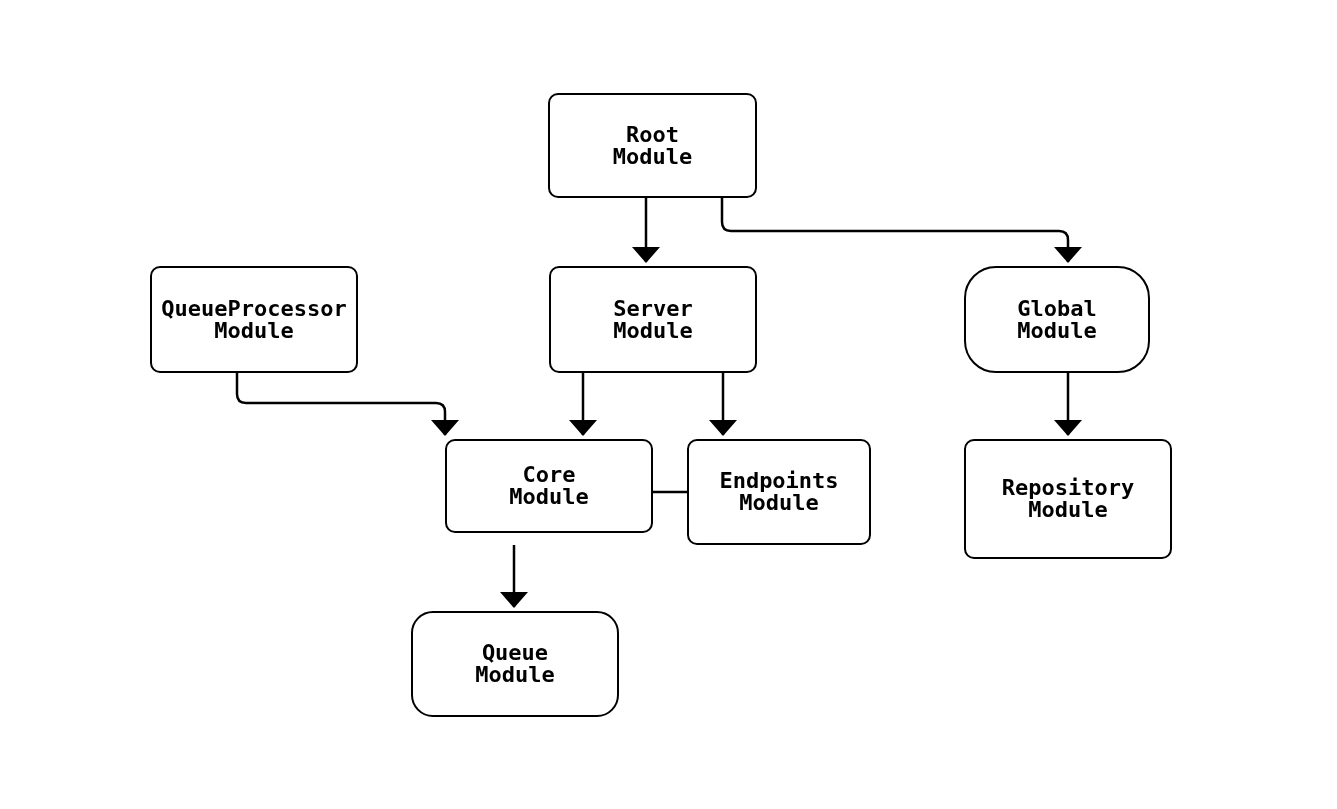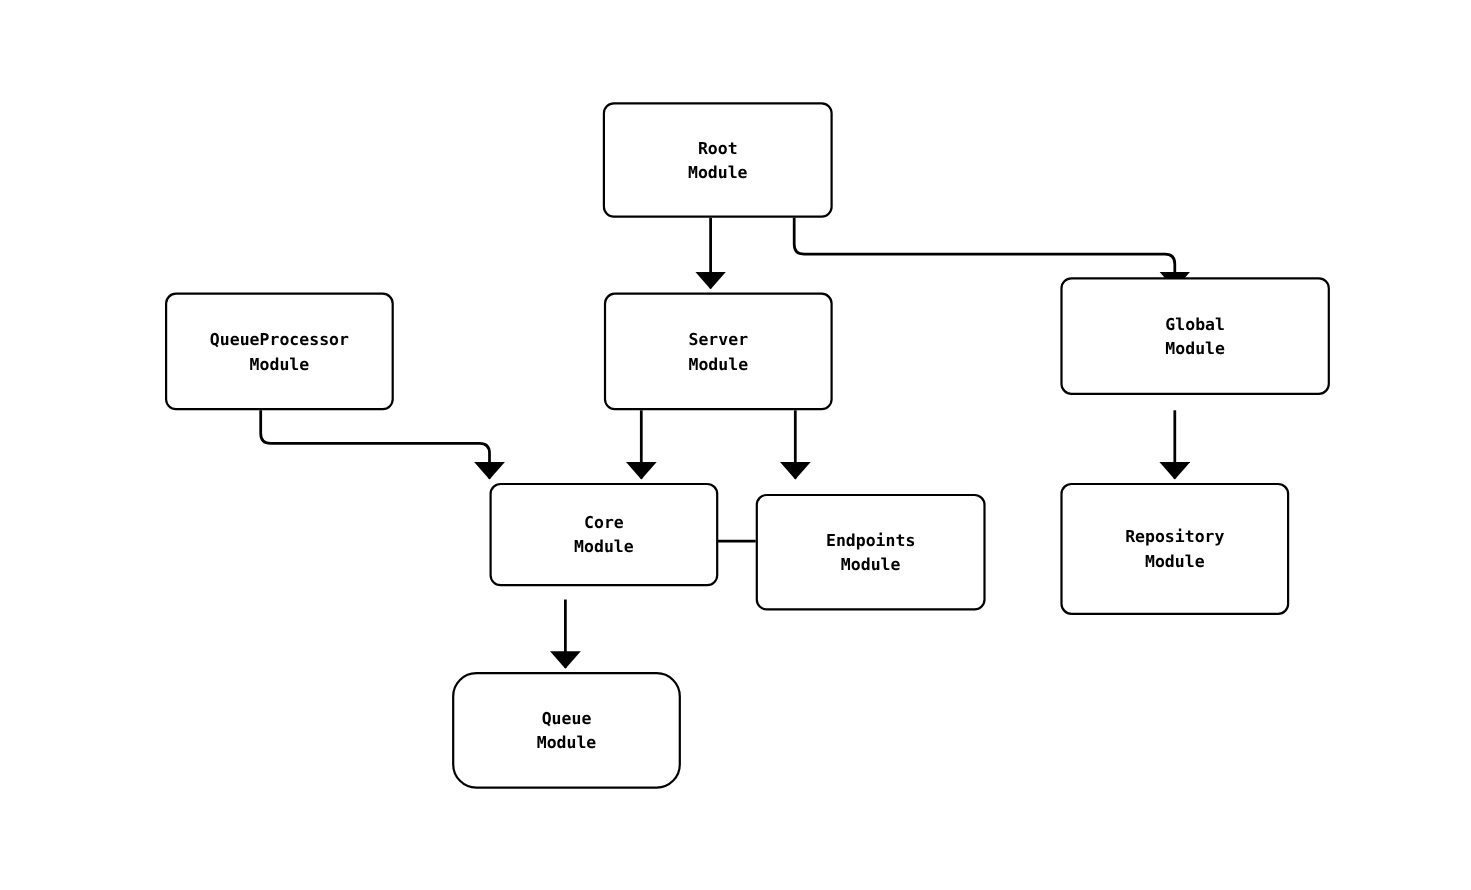--- a/index.html
+++ b/index.html
@@ -33,30 +33,30 @@
     background: #ffffff;
     border: 2.5px solid #000000;
     border-radius: 10px;
     display: flex;
     align-items: center;
     justify-content: center;
     text-align: center;
     color: #000000;
     font-family: "DejaVu Sans Mono", "Liberation Mono", monospace;
     font-weight: bold;
-    font-size: 15px;
+    font-size: 22px;
     line-height: 22px;
     white-space: pre-line;
   }
   #node-root          { left: 548px; top:  93px; width: 209px; height: 105px; }
   #node-queueprocessor{ left: 150px; top: 266px; width: 208px; height: 107px; }
   #node-server        { left: 549px; top: 266px; width: 208px; height: 107px; }
-  #node-global        { left: 964px; top: 252px; width: 245px; height: 107px; }
+  #node-global        { left: 964px; top: 266px; width: 186px; height: 107px; border-radius: 32px; }
   #node-core          { left: 411px; top: 439px; width: 208px; height: 94px; margin-left: 34px; }
-  #node-endpoints     { left: 687px; top: 439px; width: 209px; height: 106px; margin-top: 10px; }
+  #node-endpoints     { left: 687px; top: 439px; width: 184px; height: 106px; }
   #node-repository    { left: 964px; top: 439px; width: 208px; height: 120px; }
   #node-queue         { left: 411px; top: 611px; width: 208px; height: 106px; border-radius: 22px; }
 </style>
 </head>
 <body>
 
 <div id="canvas">
 
   <svg id="edges" viewBox="0 0 1337 809" xmlns="http://www.w3.org/2000/svg">
     <defs>

